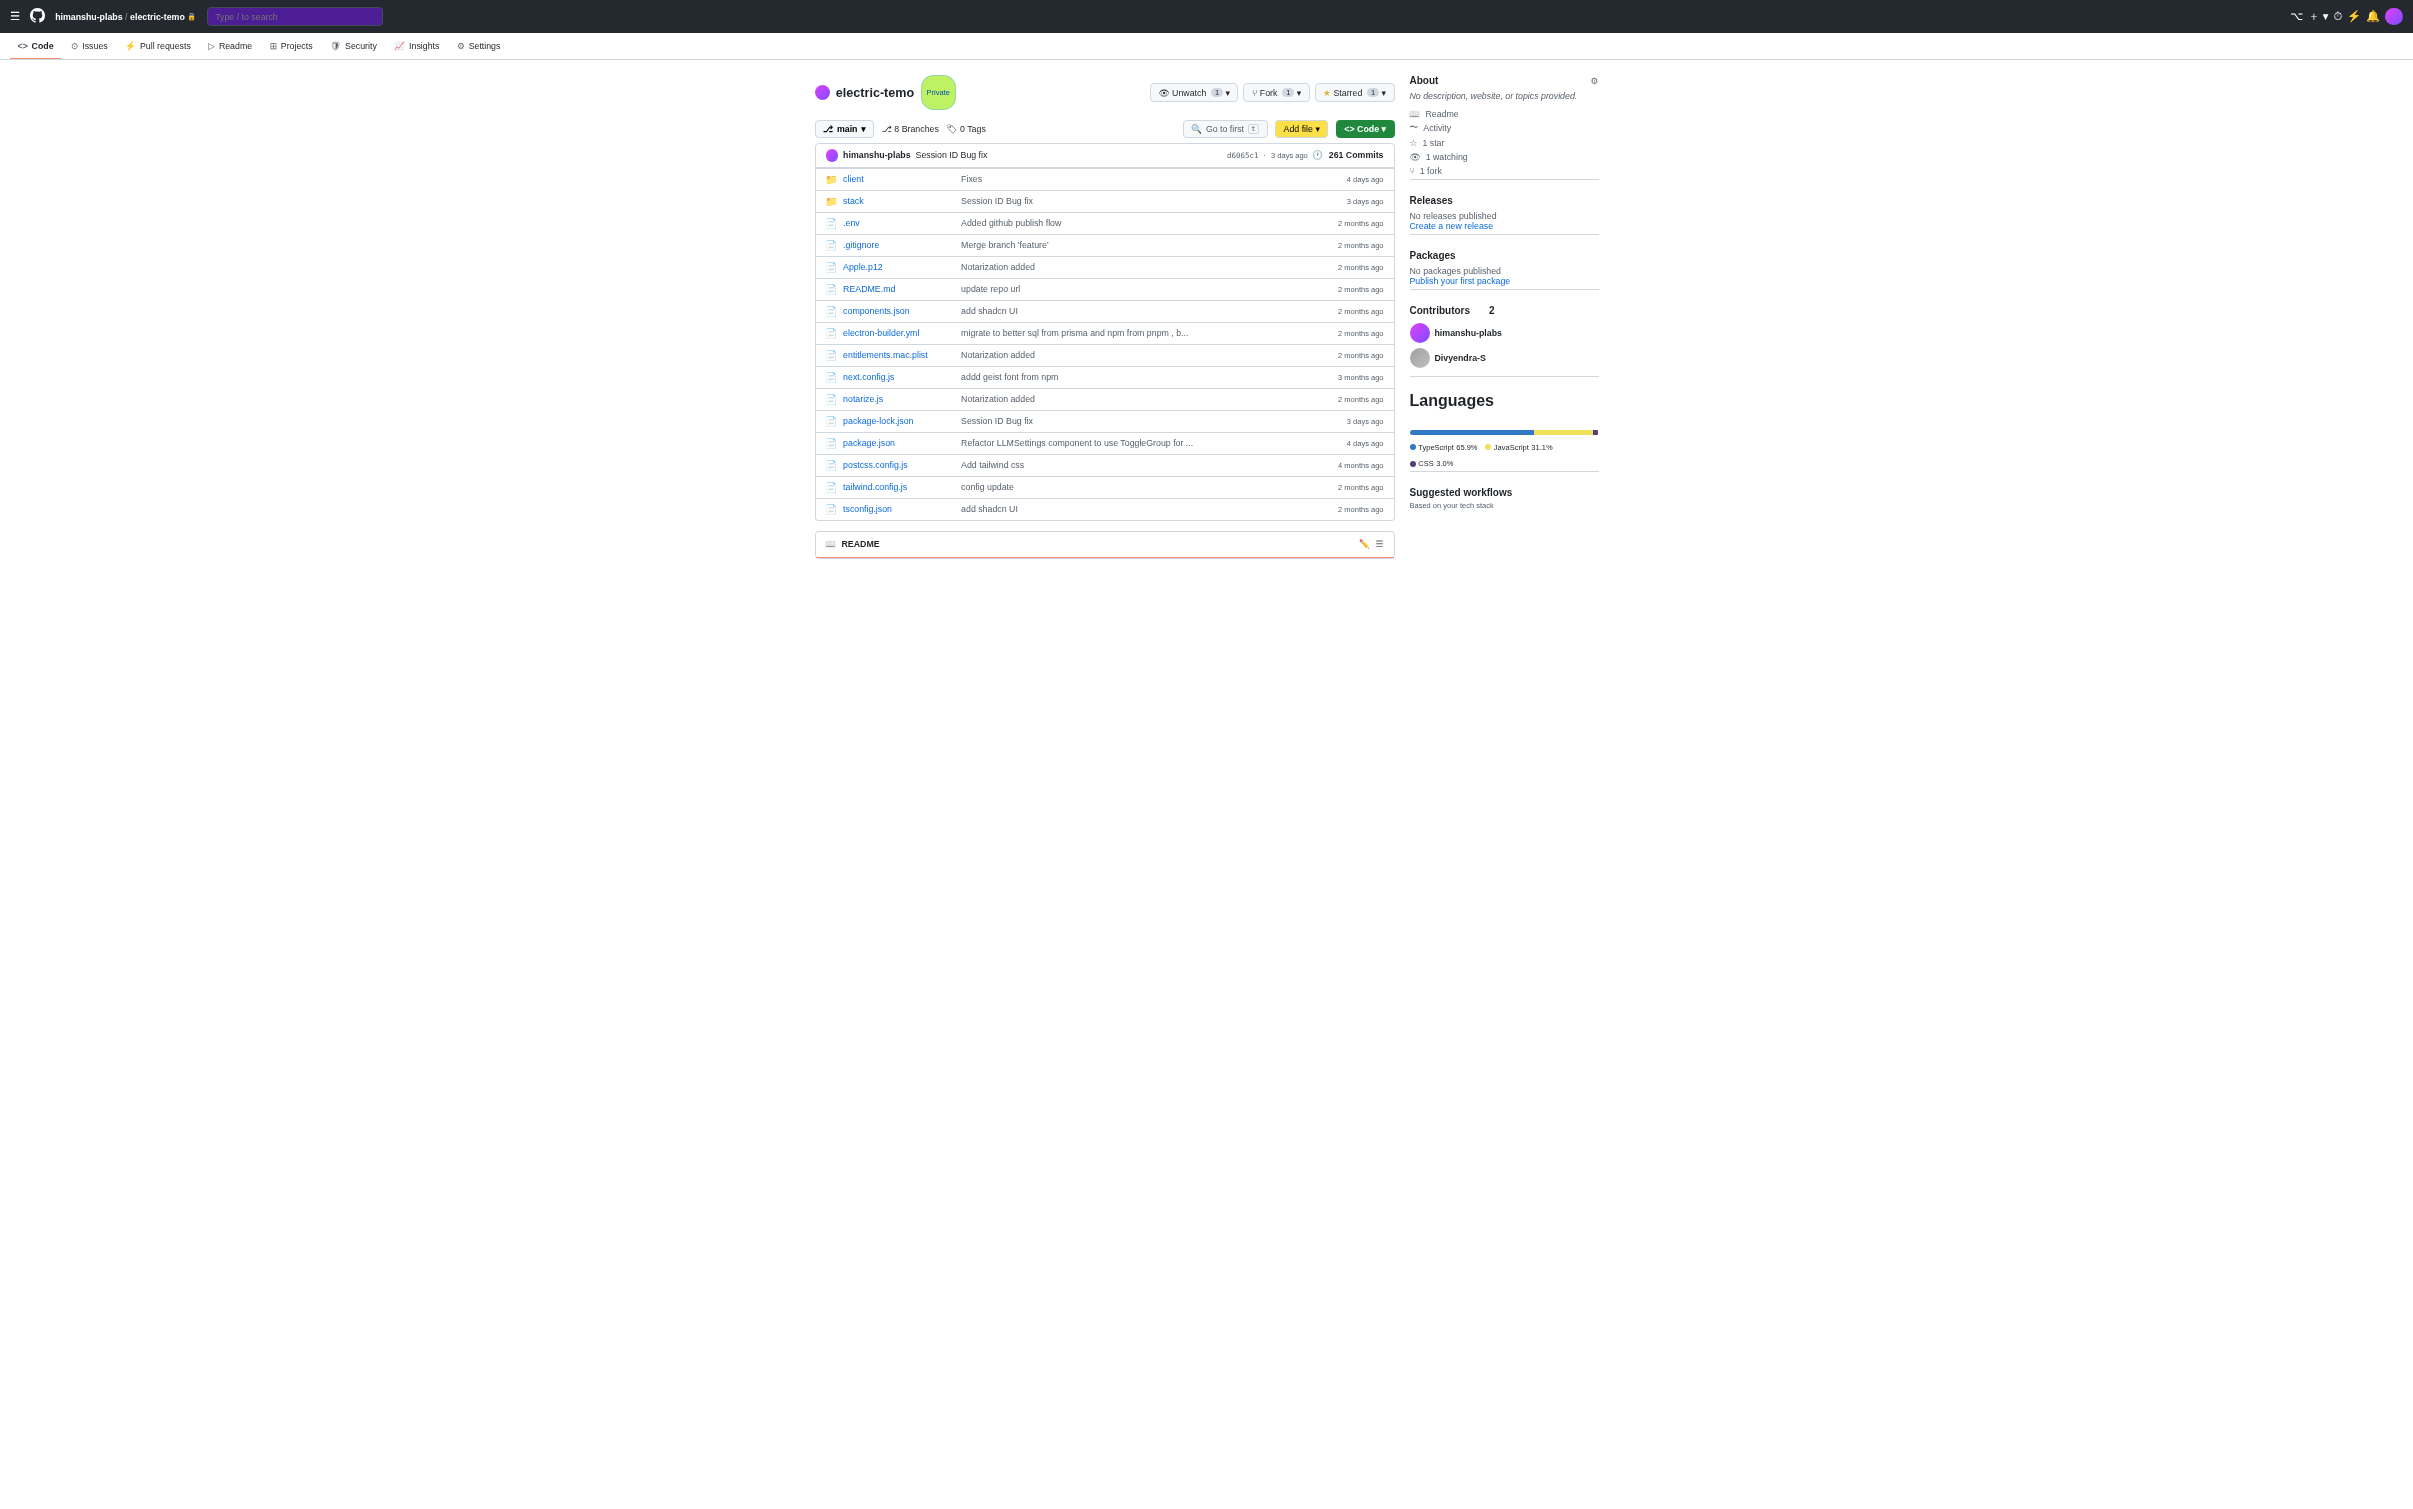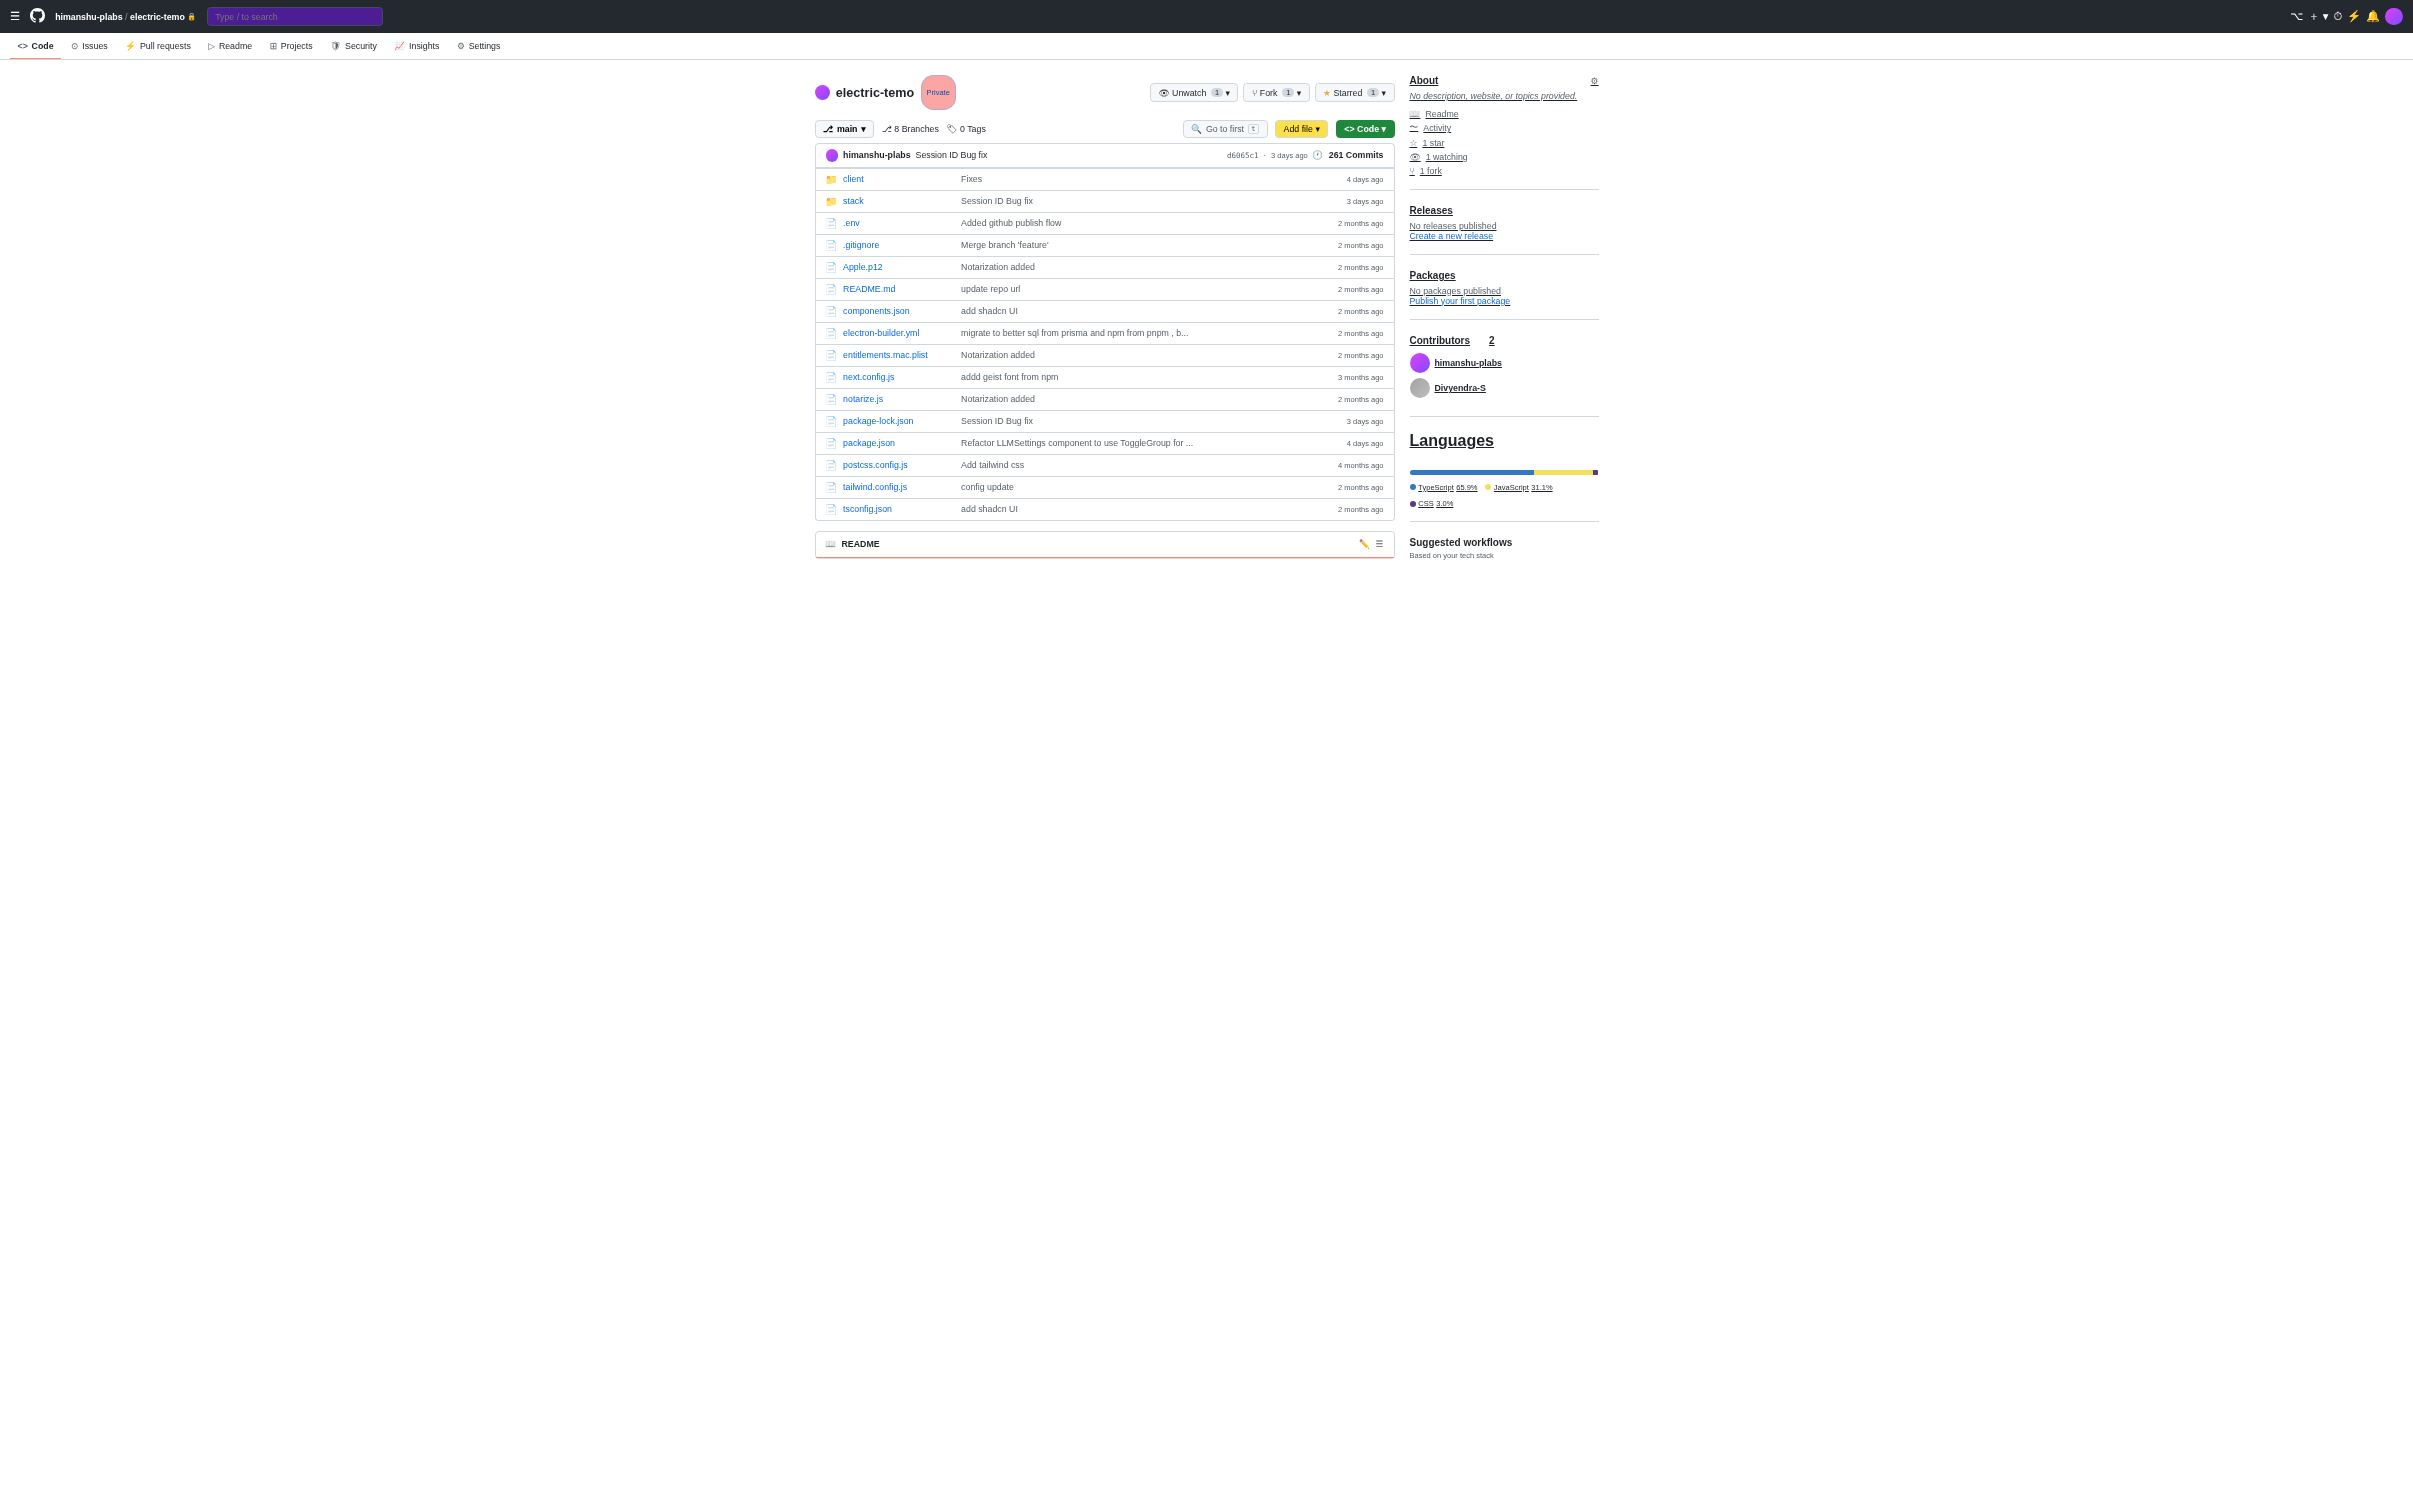--- a/index.html
+++ b/index.html
@@ -29,21 +29,21 @@
     
     .main-container { max-width: 804px; margin: 0 auto; padding: 15px 10px; display: flex; gap: 15px; }
     .content { flex: 1; min-width: 0; }
     .sidebar { width: 189px; flex-shrink: 0; }
 
     
     .repo-header { display: flex; align-items: center; justify-content: space-between; margin-bottom: 10px; }
     .repo-title-area { display: flex; align-items: center; gap: 6.3px; }
     .repo-avatar { width: 15px; height: 15px; border-radius: 50%; background: linear-gradient(135deg, #e040fb, #7c4dff); }
     .repo-name-text { font-size: 12.6px; font-weight: 600; color: #1f2328; }
-    .private-badge { background: #fca5a5; color: #0550ae; border: 0.6px solid #54aeff66; border-radius: 12.6px; padding: 12px 5px; font-size: 7.5px; font-weight: 500; }
+    .private-badge { background: #bef264; color: #0550ae; border: 0.6px solid #54aeff66; border-radius: 12.6px; padding: 12px 5px; font-size: 7.5px; font-weight: 500; }
     .repo-actions { display: flex; align-items: center; gap: 5px; }
     .repo-btn { display: flex; align-items: center; gap: 2.5px; padding: 3.1px 7.5px; border: 0.6px solid #d0d7de; border-radius: 3.8px; background: #f6f8fa; font-size: 8.8px; cursor: pointer; color: #1f2328; }
     .repo-btn .count { background: #d0d7de; border-radius: 12.6px; padding: 0 3.8px; font-size: 7.5px; margin-left: 2.5px; }
     .starred-btn { background: #f6f8fa; }
     .starred-icon { color: #e3b341; }
 
     
     .file-browser-header { display: flex; align-items: center; gap: 7.5px; margin-bottom: 5px; }
     .branch-select { display: flex; align-items: center; gap: 3.8px; padding: 3.1px 7.5px; border: 0.6px solid #d0d7de; border-radius: 3.8px; background: #f6f8fa; font-size: 8.8px; cursor: pointer; font-weight: 600; }
     .branch-info { display: flex; align-items: center; gap: 7.5px; }
@@ -80,21 +80,21 @@
 
     
     .about-section { margin-bottom: 15px; }
     .about-header { display: flex; align-items: center; justify-content: space-between; margin-bottom: 5px; }
     .about-title { font-size: 10px; font-weight: 600; }
     .about-description { color: #57606a; font-size: 8.8px; margin-bottom: 7.5px; font-style: italic; }
     .about-links { display: flex; flex-direction: column; gap: 3.8px; }
     .about-link { display: flex; align-items: center; gap: 5px; font-size: 8.8px; color: #57606a; cursor: pointer; }
     .about-link .link-icon { font-size: 8.8px; }
 
-    .sidebar-section { margin-bottom: 15px; padding-bottom: 13px; border-bottom: 0.6px solid #d0d7de; text-decoration: underline; }
+    .sidebar-section { margin-bottom: 15px; padding-bottom: 3px; border-bottom: 0.6px solid #d0d7de; }
     .sidebar-section:last-child { border-bottom: none; }
     .sidebar-section-title { font-size: 10px; font-weight: 600; margin-bottom: 5px; }
     .sidebar-text { color: #57606a; font-size: 8.8px; }
     .sidebar-link { color: #0969da; font-size: 8.8px; text-decoration: none; cursor: pointer; }
 
     .contributors-section { }
     .contributors-title { font-size: 10px; font-weight: 600; margin-bottom: 7.5px; display: flex; align-items: center; gap: 19px; }
     .contributor { display: flex; align-items: center; gap: 5px; margin-bottom: 5px; }
     .contributor-avatar { width: 20px; height: 20px; border-radius: 50%; }
     .contributor-name { font-size: 8.8px; color: #1f2328; font-weight: 600; cursor: pointer; }

